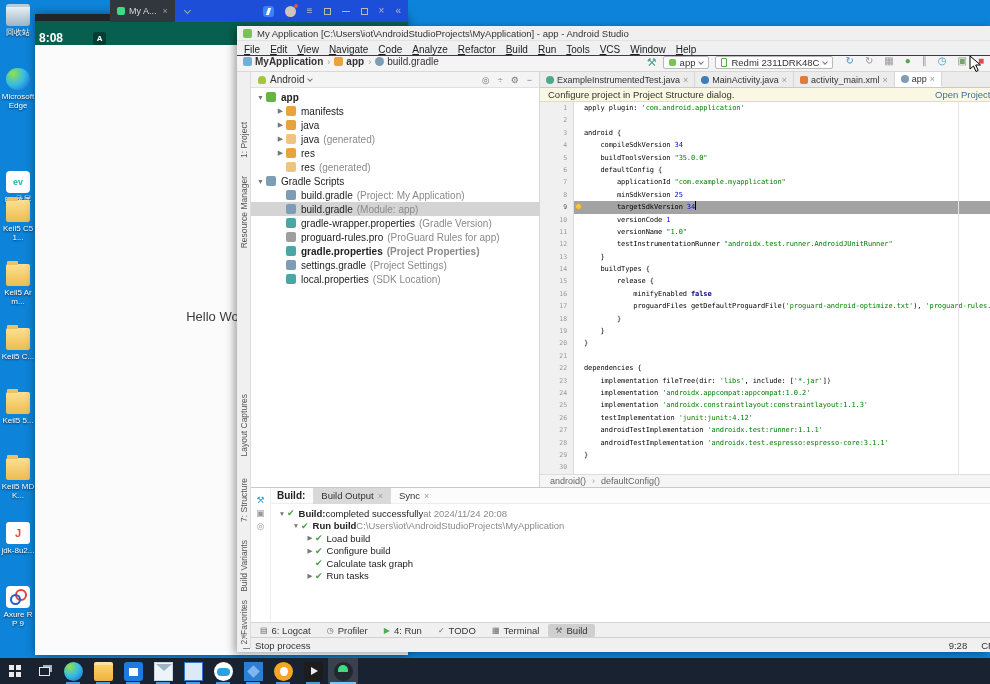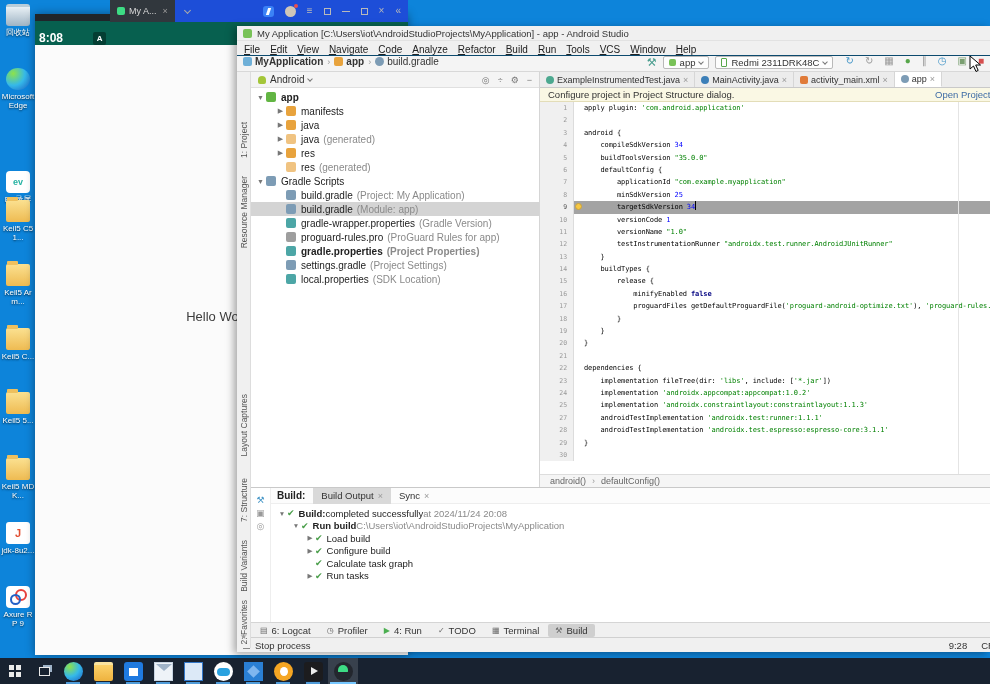--- a/index.html
+++ b/index.html
@@ -458,20 +458,21 @@
             <div class="cl"><span class="num">16</span><span class="fold"></span><span class="ctext"><span class="c-p">            minifyEnabled </span><span class="c-kw">false</span></span></div>
             <div class="cl"><span class="num">17</span><span class="fold"></span><span class="ctext"><span class="c-p">            proguardFiles getDefaultProguardFile(</span><span class="c-s">'proguard-android-optimize.txt'</span><span class="c-p">), </span><span class="c-s">'proguard-rules.pro'</span></span></div>
             <div class="cl"><span class="num">18</span><span class="fold"></span><span class="ctext"><span class="c-p">        }</span></span></div>
             <div class="cl"><span class="num">19</span><span class="fold"></span><span class="ctext"><span class="c-p">    }</span></span></div>
             <div class="cl"><span class="num">20</span><span class="fold"></span><span class="ctext"><span class="c-p">}</span></span></div>
             <div class="cl"><span class="num">21</span><span class="fold"></span><span class="ctext"></span></div>
             <div class="cl"><span class="num">22</span><span class="fold"></span><span class="ctext"><span class="c-p">dependencies {</span></span></div>
             <div class="cl"><span class="num">23</span><span class="fold"></span><span class="ctext"><span class="c-p">    implementation fileTree(dir: </span><span class="c-s">'libs'</span><span class="c-p">, include: [</span><span class="c-s">'*.jar'</span><span class="c-p">])</span></span></div>
             <div class="cl"><span class="num">24</span><span class="fold"></span><span class="ctext"><span class="c-p">    implementation </span><span class="c-s">'androidx.appcompat:appcompat:1.0.2'</span></span></div>
             <div class="cl"><span class="num">25</span><span class="fold"></span><span class="ctext"><span class="c-p">    implementation </span><span class="c-s">'androidx.constraintlayout:constraintlayout:1.1.3'</span></span></div>
+            <div class="cl"><span class="num">26</span><span class="fold"></span><span class="ctext"><span class="c-p">    testImplementation </span><span class="c-s">'junit:junit:4.12'</span></span></div>
             <div class="cl"><span class="num">27</span><span class="fold"></span><span class="ctext"><span class="c-p">    androidTestImplementation </span><span class="c-s">'androidx.test:runner:1.1.1'</span></span></div>
             <div class="cl"><span class="num">28</span><span class="fold"></span><span class="ctext"><span class="c-p">    androidTestImplementation </span><span class="c-s">'androidx.test.espresso:espresso-core:3.1.1'</span></span></div>
             <div class="cl"><span class="num">29</span><span class="fold"></span><span class="ctext"><span class="c-p">}</span></span></div>
             <div class="cl"><span class="num">30</span><span class="fold"></span><span class="ctext"></span></div>
           </div>
         <div class="e-bread">
           <span>android()</span>
           <span class="eb-sep">›</span>
           <span>defaultConfig()</span>
         </div>

